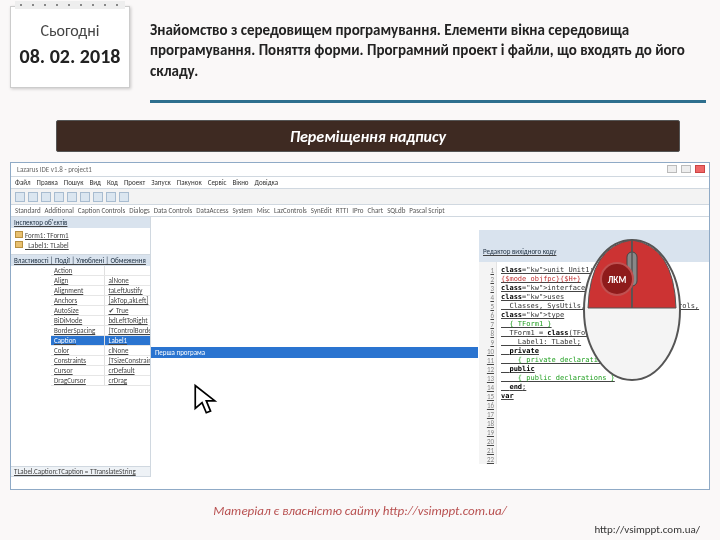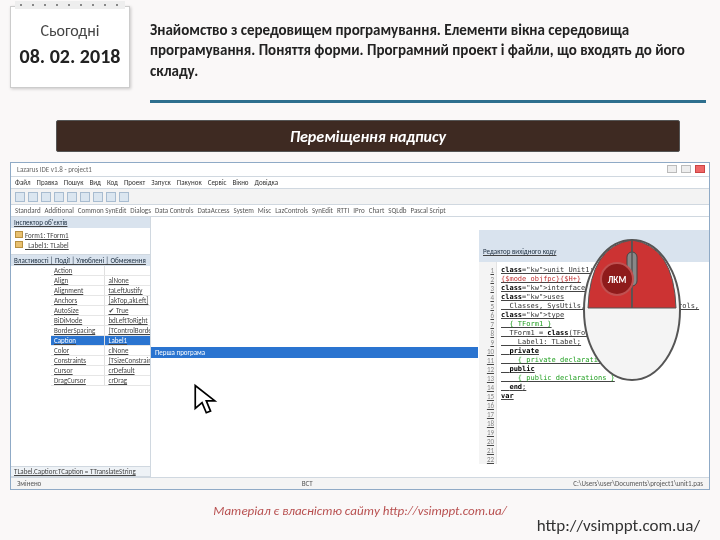--- a/index.html
+++ b/index.html
@@ -130,21 +130,21 @@
   .statusbar{position:absolute;left:0;right:0;bottom:0;height:12px;border-top:1px solid #d0d8e0;background:#f4f4f4;line-height:12px;padding:0 6px;color:#555;display:flex;justify-content:space-between;}
   
   .mouse{position:absolute;right:34px;top:212px;width:108px;height:170px;}
   .mouse svg{width:100%;height:100%;}
   .lkm{position:absolute;right:86px;top:262px;width:34px;height:34px;border-radius:50%;background:#8e1b1b;color:#fff;font-size:9px;font-weight:bold;display:flex;align-items:center;justify-content:center;border:2px solid #c05050;}
   
   .footer-center{
     position:absolute;left:0;right:0;bottom:22px;text-align:center;color:#b85050;font-style:italic;font-size:13px;
   }
   .footer-right{
-    position:absolute;right:20px;bottom:4px;color:#333;font-size:17px;
+    position:absolute;right:20px;bottom:4px;color:#333;font-size:11px;
   }
 </style>
 </head>
 <body>
 
 <div class="slide">
 
   <div class="date-tab">
     <div class="today">Сьогодні</div>
     <div class="date">08. 02. 2018</div>
@@ -169,21 +169,21 @@
       <i></i>
       <i></i>
       <i></i>
       <i></i>
       <i></i>
       <i></i>
       <i></i>
       <i></i>
       <i></i>
     </div>
-    <div class="tabs-row" id="palette"><span>Standard</span><span>Additional</span><span>Common SynEdit</span><span>Dialogs</span><span>Data Controls</span><span>DataAccess</span><span>System</span><span>Misc</span><span>LazControls</span><span>SynEdit</span><span>RTTI</span><span>IPro</span><span>Chart</span><span>SQLdb</span><span>Pascal Script</span></div>
+    <div class="tabs-row" id="palette"><span>Standard</span><span>Additional</span><span>Caption Controls</span><span>Dialogs</span><span>Data Controls</span><span>DataAccess</span><span>System</span><span>Misc</span><span>LazControls</span><span>SynEdit</span><span>RTTI</span><span>IPro</span><span>Chart</span><span>SQLdb</span><span>Pascal Script</span></div>
 
     <div class="body-row">
 
       <div class="left-col">
         <div class="panel">
           <div class="phead">Інспектор об'єктів</div>
           <div class="tree" id="tree">
               <div class="row"><span class="ico"></span><span>Form1: TForm1</span></div>
               <div class="row"><span class="ico"></span><span>&nbsp;&nbsp;Label1: TLabel</span></div>
             </div>
@@ -279,25 +279,20 @@
                 <div>20</div>
                 <div>21</div>
                 <div>22</div>
               </div>
             <div class="code" id="code"><div><span <span="" class="kw">class</span>="kw"&gt;unit Unit1;</div><div></div><div><span class="dir">{$mode objfpc}{$H+}</span></div><div></div><div><span <span="" class="kw">class</span>="kw"&gt;interface</div><div></div><div><span <span="" class="kw">class</span>="kw"&gt;uses</div><div>  Classes, SysUtils, FileUtil, Forms, Controls,</div><div></div><div><span <span="" class="kw">class</span>="kw"&gt;type</div><div></div><div><span class="cm">  { TForm1 }</span></div><div></div><div>  TForm1 = <span class="kw">class</span>(TForm)</div><div>    Label1: TLabel;</div><div>  <span class="kw">private</span></div><div><span class="cm">    { private declarations }</span></div><div>  <span class="kw">public</span></div><div><span class="cm">    { public declarations }</span></div><div>  <span class="kw">end</span>;</div><div></div><div><span class="kw">var</span></div></div>
           </div>
         </div>
       </div>
     </div>
 
-    <div class="statusbar">
-      <span>Змінено</span>
-      <span>ВСТ</span>
-      <span>C:\Users\user\Documents\project1\unit1.pas</span>
-    </div>
   </div>
 
   <div class="mouse">
     <svg viewBox="0 0 108 170">
       <ellipse cx="54" cy="98" rx="48" ry="70" fill="#f4f4f4" stroke="#555" stroke-width="2"></ellipse>
       <path d="M54 28 Q12 34 10 96 L54 96 Z" fill="#c33" stroke="#555" stroke-width="1"></path>
       <path d="M54 28 Q96 34 98 96 L54 96 Z" fill="#c33" stroke="#555" stroke-width="1"></path>
       <rect x="49" y="40" width="10" height="34" rx="5" fill="#888" stroke="#444"></rect>
       <line x1="54" y1="28" x2="54" y2="96" stroke="#555" stroke-width="1.5"></line>
     </svg>

